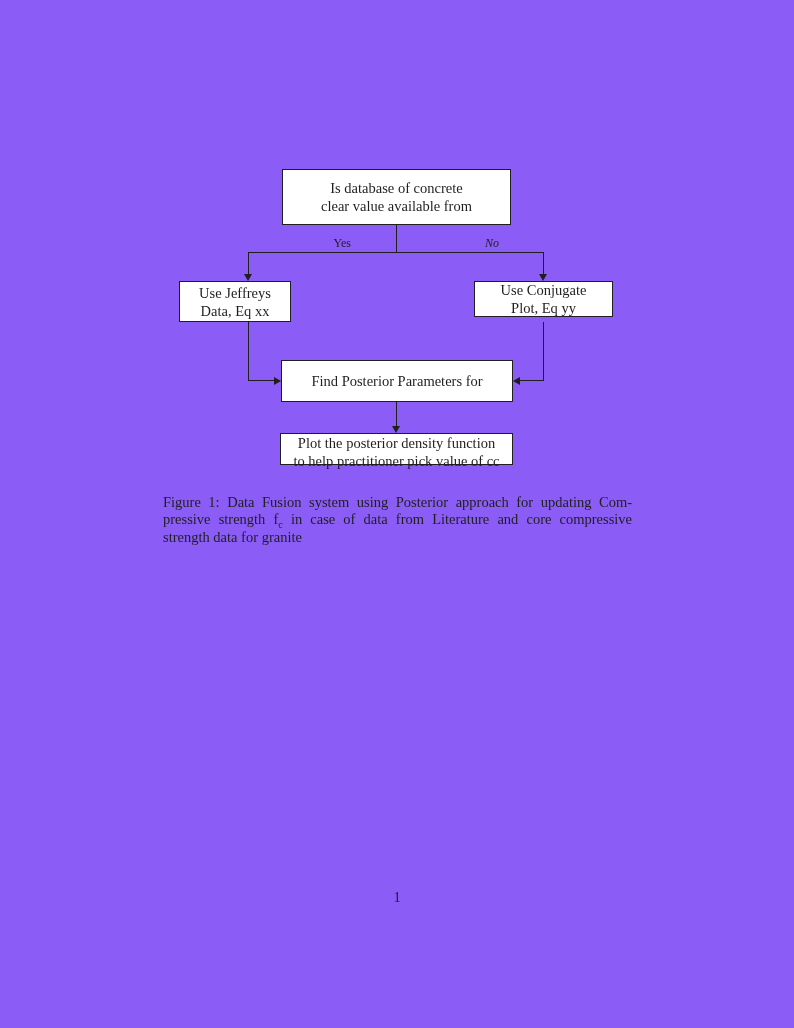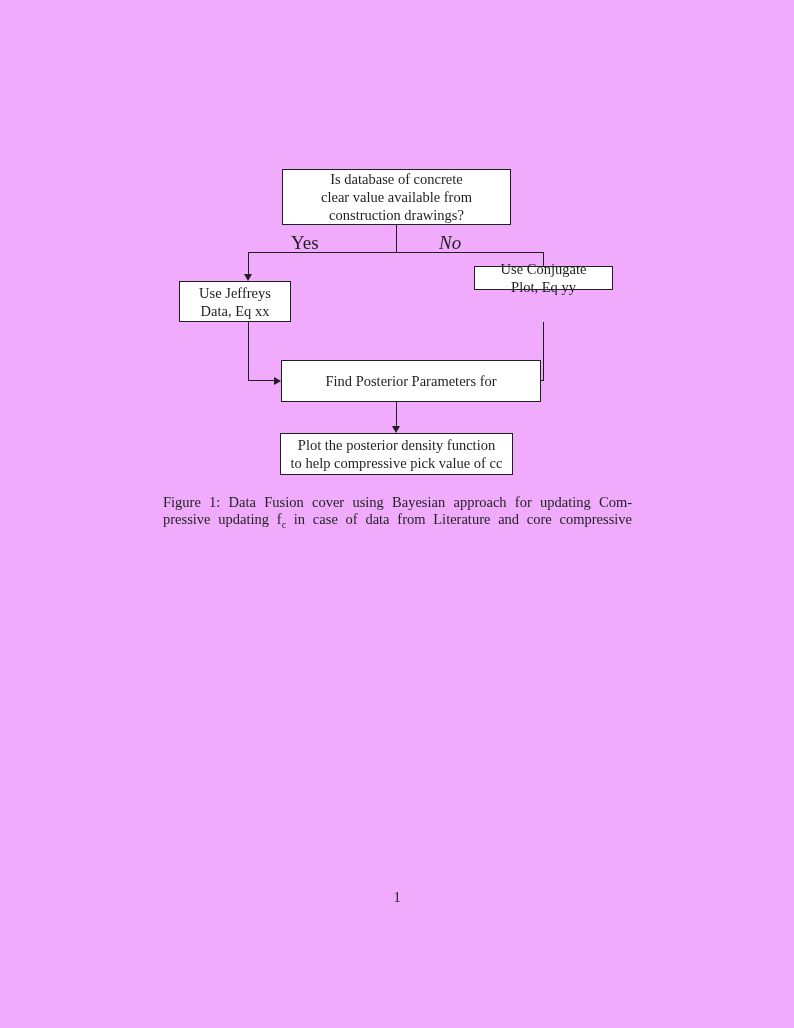--- a/index.html
+++ b/index.html
@@ -1,20 +1,20 @@
 <!DOCTYPE html>
 <html><head>
 <meta charset="utf-8">
 <style>
   html, body { margin: 0; padding: 0; background: #ffffff; }
   .page {
     position: relative;
     width: 794px;
     height: 1028px;
-    background: #f0abfc;
+    background: #8b5cf6;
     font-family: "Liberation Serif", "DejaVu Serif", serif;
     color: #1f1f1f;
     overflow: hidden;
   }
   .box {
     position: absolute;
     box-sizing: border-box;
     border: 1px solid #1f1f1f;
     display: flex;
     flex-direction: column;
@@ -28,22 +28,22 @@
   .hline, .vline { position: absolute; background: #1f1f1f; }
   .hline { height: 1px; }
   .vline { width: 1px; }
   .arrow { position: absolute; width: 0; height: 0; }
   .arrow.down  { border-left: 4px solid transparent; border-right: 4px solid transparent; border-top: 7px solid #1f1f1f; }
   .arrow.right { border-top: 4px solid transparent; border-bottom: 4px solid transparent; border-left: 7px solid #1f1f1f; }
   .arrow.left  { border-top: 4px solid transparent; border-bottom: 4px solid transparent; border-right: 7px solid #1f1f1f; }
   .branch-label {
     position: absolute;
     width: 60px;
-    text-align: left;
-    font-size: 19px;
+    text-align: right;
+    font-size: 12px;
     line-height: 16px;
   }
   .caption {
     position: absolute;
     left: 163px;
     top: 494px;
     width: 469px;
     font-size: 14.5px;
     line-height: 17.3px;
   }
@@ -60,65 +60,65 @@
   }
 </style>
 </head>
 <body>
 
 <div class="page">
 
   <div class="box" style="left:282px; top:169px; width:229px; height:56px;">
     <div class="bline">Is database of concrete</div>
     <div class="bline">clear value available from</div>
-    <div class="bline">construction drawings?</div>
   </div>
 
   <div class="vline" style="left:396px; top:225px; height:28px;"></div>
 
   <div class="hline" style="left:248px; top:252px; width:296px;"></div>
 
   <div class="branch-label" style="left:291px; top:235px;">Yes</div>
   <div class="branch-label" style="left:439px; top:235px;font-style:italic;">No</div>
 
   <div class="vline" style="left:248px; top:252px; height:23px;"></div>
   <div class="arrow down" style="left:244px; top:274px;"></div>
   <div class="vline" style="left:543px; top:252px; height:23px;"></div>
   <div class="arrow down" style="left:539px; top:274px;"></div>
 
   <div class="box" style="left:179px; top:281px; width:112px; height:41px;">
     <div class="bline">Use Jeffreys</div>
     <div class="bline">Data, Eq xx</div>
   </div>
 
-  <div class="box" style="left:474px; top:266px; width:139px; height:24px;">
+  <div class="box" style="left:474px; top:281px; width:139px; height:36px;">
     <div class="bline">Use Conjugate</div>
     <div class="bline">Plot, Eq yy</div>
   </div>
 
   <div class="vline" style="left:248px; top:322px; height:59px;"></div>
   <div class="hline" style="left:248px; top:380px; width:27px;"></div>
   <div class="arrow right" style="left:274px; top:377px;"></div>
 
   <div class="vline" style="left:543px; top:322px; height:59px;"></div>
   <div class="hline" style="left:517px; top:380px; width:27px;"></div>
   <div class="arrow left" style="left:513px; top:377px;"></div>
 
-  <div class="box" style="left:281px; top:360px; width:260px; height:42px;">
+  <div class="box" style="left:281px; top:360px; width:232px; height:42px;">
     <div class="bline">Find Posterior Parameters for</div>
   </div>
 
   <div class="vline" style="left:396px; top:402px; height:25px;"></div>
   <div class="arrow down" style="left:392px; top:426px;"></div>
 
-  <div class="box" style="left:280px; top:433px; width:233px; height:42px;">
+  <div class="box" style="left:280px; top:433px; width:233px; height:32px;justify-content:space-between;">
     <div class="bline">Plot the posterior density function</div>
-    <div class="bline">to help compressive pick value of cc</div>
+    <div class="bline">to help practitioner pick value of cc</div>
   </div>
 
   <div class="caption">
-    <div class="jline">Figure 1: Data Fusion cover using Bayesian approach for updating Com-</div>
-    <div class="jline"><span>pressive updating</span> <span class="math-var"><span>f</span><sub>c</sub></span> <span>in case of data from Literature and core compressive</span></div>
+    <div class="jline">Figure 1: Data Fusion system using Posterior approach for updating Com-</div>
+    <div class="jline"><span>pressive strength</span> <span class="math-var"><span>f</span><sub>c</sub></span> <span>in case of data from Literature and core compressive</span></div>
+    <div>strength data for granite</div>
   </div>
 
   <div class="page-number">1</div>
 
 </div>
 
 </body></html>

